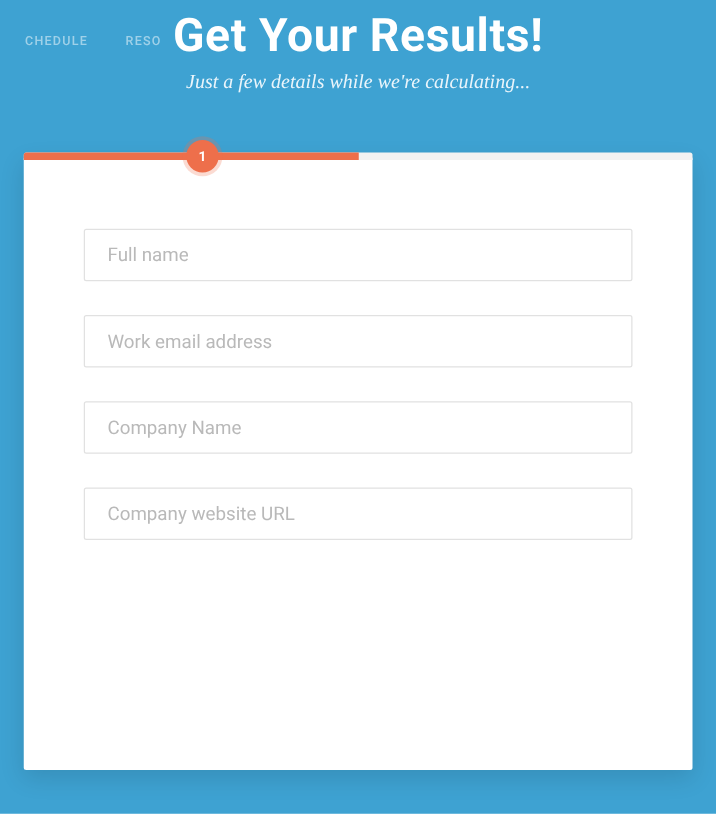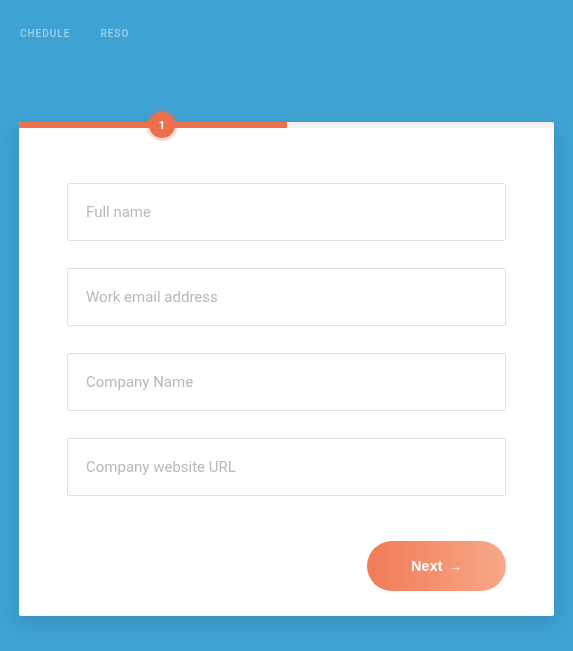--- a/index.html
+++ b/index.html
@@ -89,21 +89,21 @@
     justify-content: center;
     font-size: 11px;
     font-weight: 700;
     box-shadow: 0 0 0 3px rgba(238,111,75,0.25);
   }
   .form {
     padding: 58px 48px 0 48px;
   }
   .field {
     width: 100%;
-    height: 58px;
+    height: 42px;
     border: 1px solid #e1e1e1;
     border-radius: 2px;
     padding: 0 18px;
     font-size: 15px;
     color: #333;
     margin-bottom: 27px;
     outline: none;
     font-family: inherit;
   }
   .field::placeholder {
@@ -134,34 +134,30 @@
 </style>
 </head>
 <body>
 
 <div class="bg-nav">
   <span>CHEDULE</span>
   <span>RESO</span>
 </div>
 
 <div class="header">
+  <h1 class="title">Get Your Results!</h1>
+  <p class="subtitle">Just a few details while we're calculating...</p>
 </div>
 
 <div class="card">
   <div class="progress-track">
     <div class="progress-fill"></div>
   </div>
   <div class="step-badge">1</div>
 
   <div class="form">
     <input class="field" type="text" placeholder="Full name" style="">
     <input class="field" type="text" placeholder="Work email address" style="">
     <input class="field" type="text" placeholder="Company Name" style="">
     <input class="field" type="text" placeholder="Company website URL" style="">
   </div>
 
-  <div class="actions">
-    <button class="next-btn">
-      <span>Next</span>
-      <span class="arrow">→</span>
-    </button>
-  </div>
 </div>
 
 </body></html>

